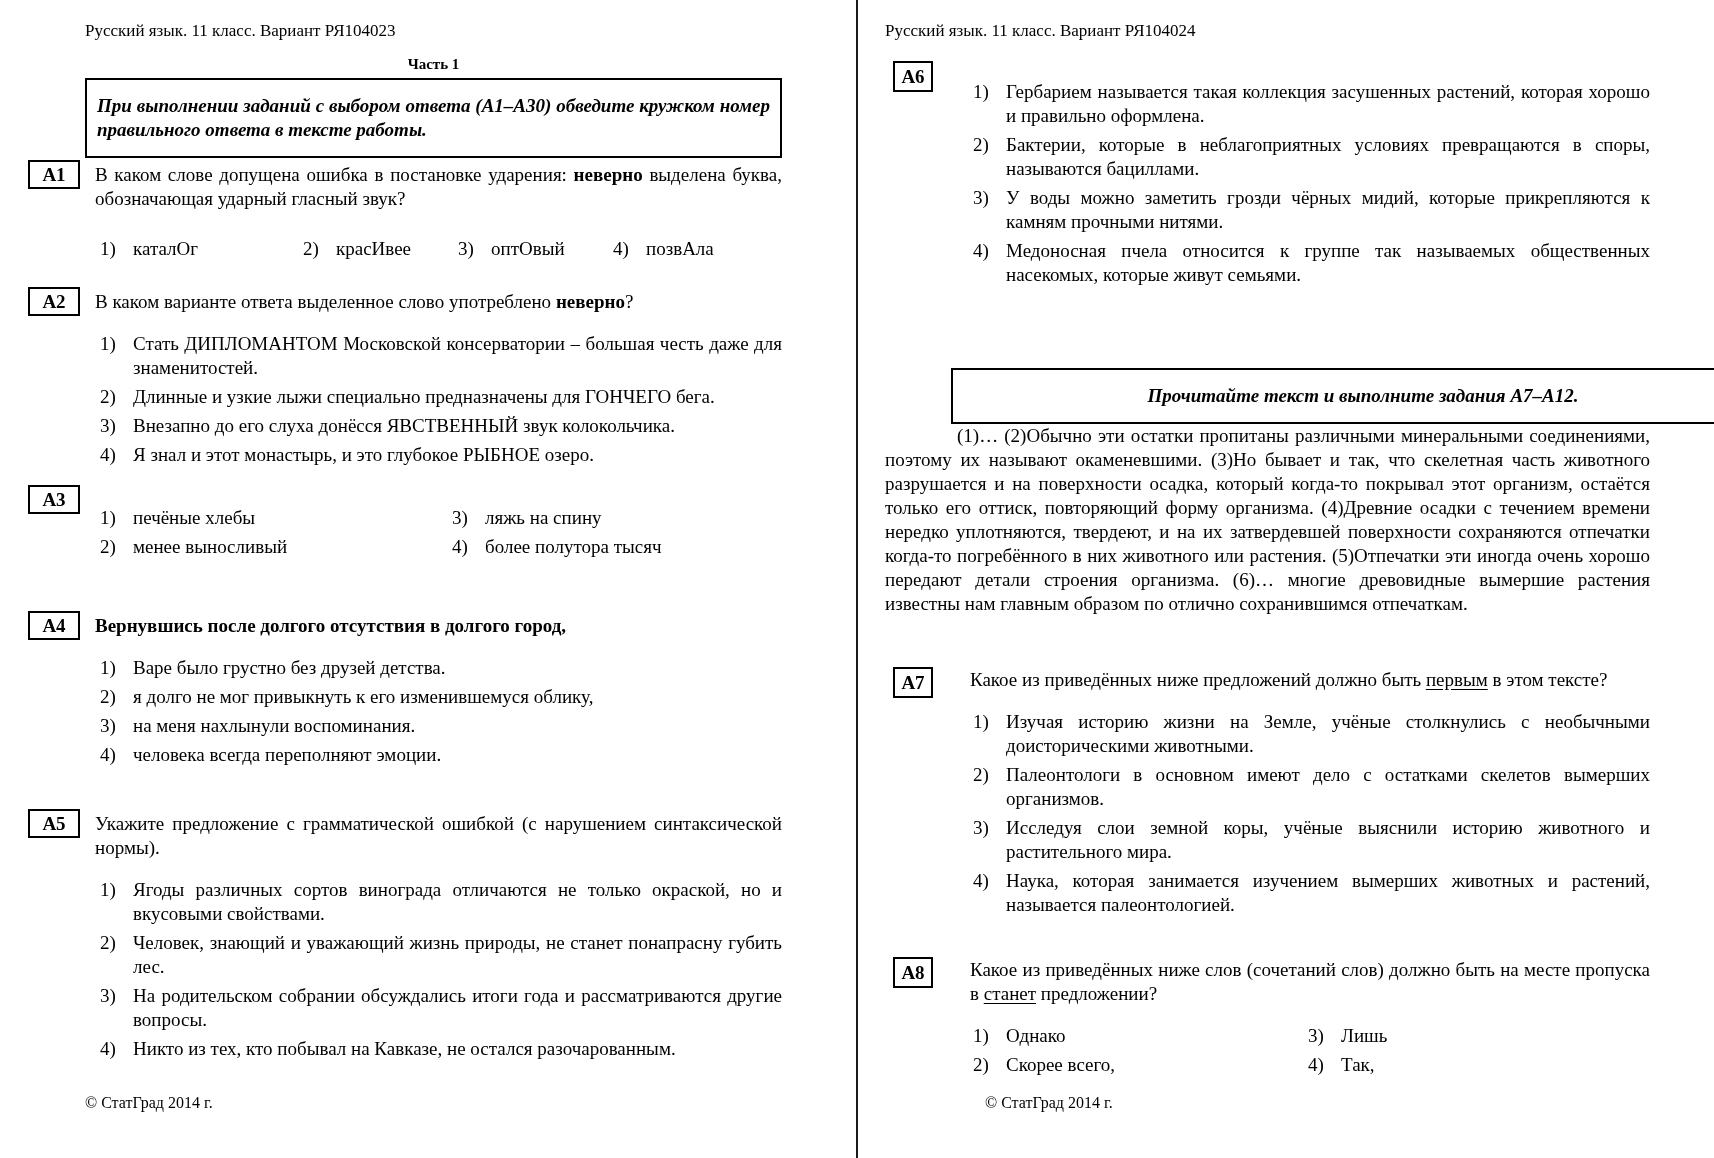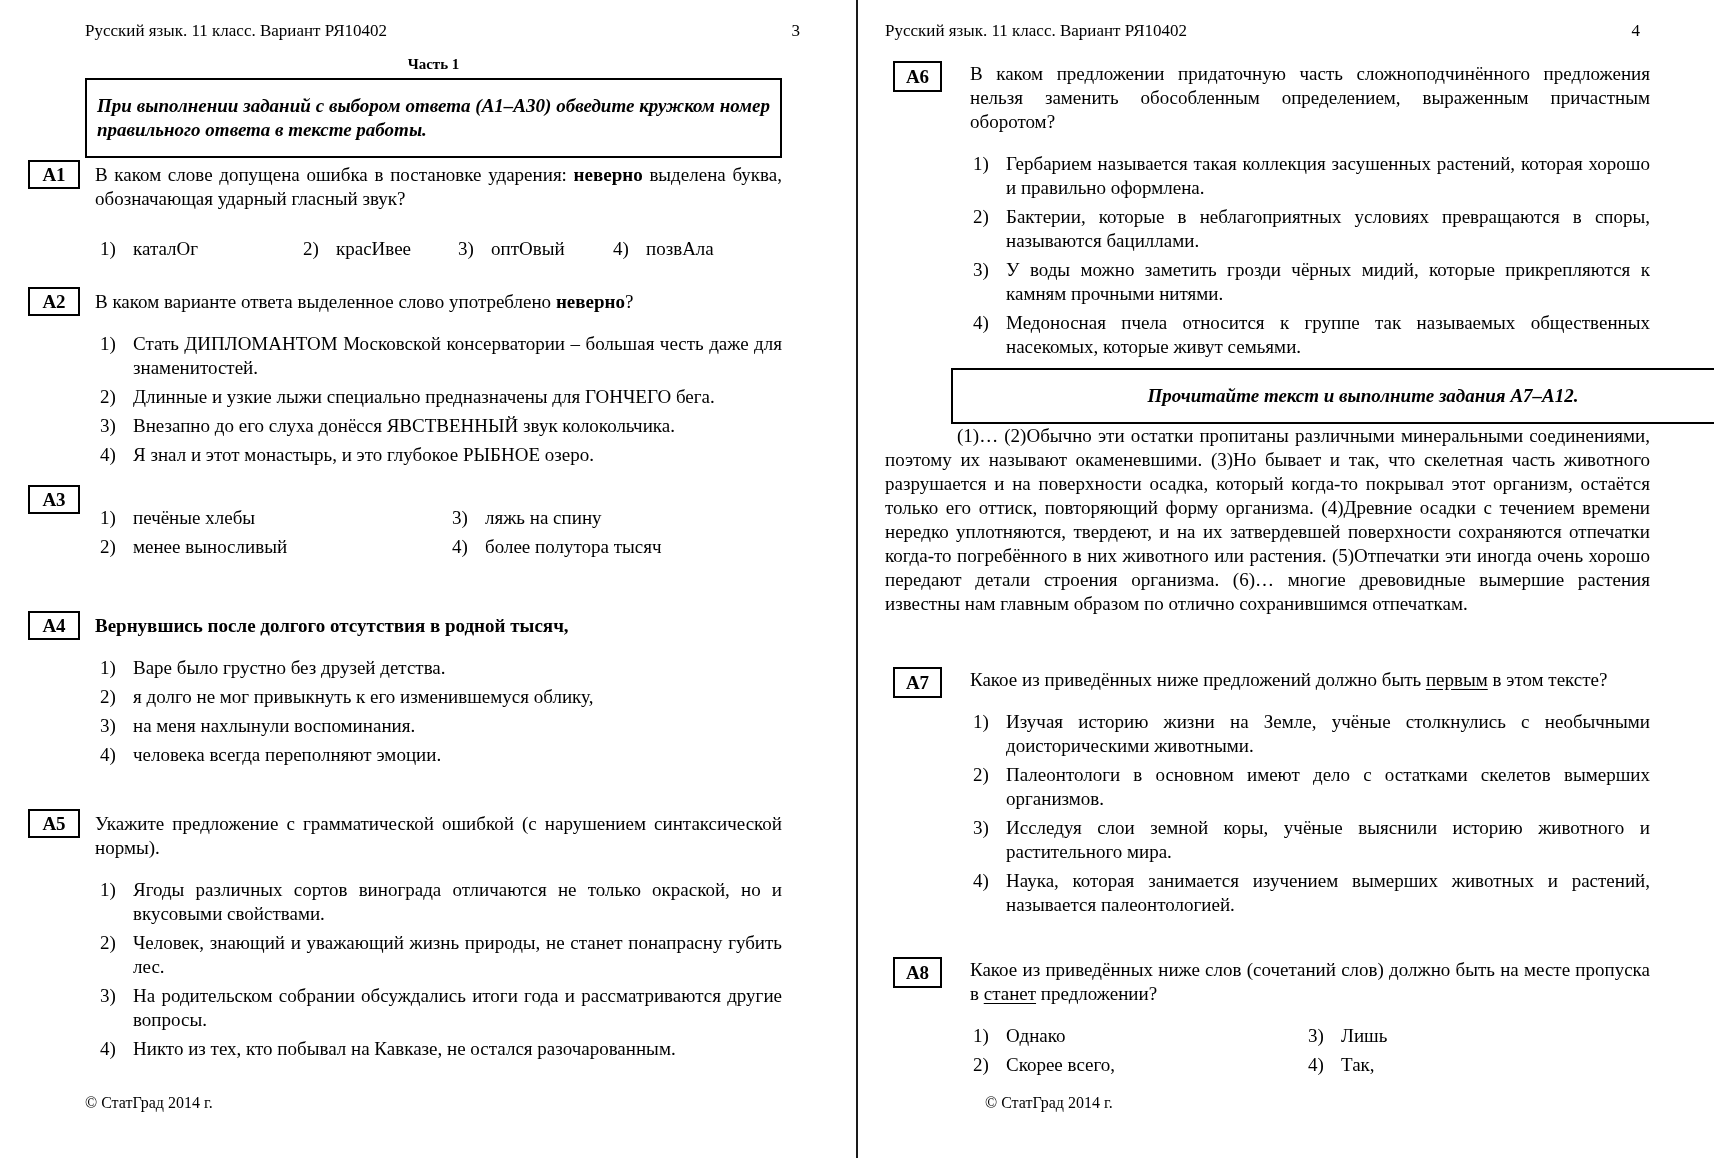--- a/index.html
+++ b/index.html
@@ -5,30 +5,30 @@
   html,body{margin:0;padding:0;background:#e8e8e8;}
   .sheet{
     position:relative;width:1714px;height:1158px;background:#ffffff;
     font-family:"Liberation Serif", serif;color:#000;font-size:19px;line-height:24px;
     overflow:hidden;
   }
   .abs{position:absolute;}
   p{margin:0;}
   .page{position:absolute;inset:0;}
   .divider{position:absolute;left:856px;top:0;width:2px;height:1158px;background:#1a1a1a;}
-  .hdr{display:flex;justify-content:space-between;font-size:17px;line-height:22px;}
+  .hdr{display:flex;font-size:17px;line-height:22px;}
   .part-title{text-align:center;font-weight:bold;font-size:15px;}
   .ibox{box-sizing:border-box;border:2px solid #000;font-weight:bold;font-style:italic;
         padding:14px 10px;text-align:justify;}
   .ibox.centered{text-align:center;}
   .q{}
   .qlabel{position:absolute;box-sizing:border-box;border:2px solid #000;font-weight:bold;
           text-align:center;font-size:19px;}
   .qlabel.lp{left:-67px;top:-3px;width:52px;height:29px;line-height:25px;}
-  .qlabel.rp{left:-77px;top:-1px;width:49px;height:31px;line-height:27px;}
+  .qlabel.rp{left:-77px;top:-1px;width:40px;height:31px;line-height:27px;}
   .qtext{text-align:justify;}
   .qbold{font-weight:bold;}
   .opts{margin-top:18px;padding-left:5px;}
   .opt{display:flex;margin-bottom:5px;}
   .onum{width:33px;flex-shrink:0;}
   .otext{flex:1;text-align:justify;}
   .opt-inline{display:flex;}
   .opt-inline .onum{width:33px;}
   .opts-row{display:grid;grid-template-columns:203px 155px 155px 1fr;margin-top:26px;padding-left:5px;}
   .opts-2col{display:grid;grid-template-columns:352px 1fr;row-gap:5px;margin-top:18px;padding-left:5px;}
@@ -116,21 +116,21 @@
           </div>
         <div class="opt-inline">
             <span class="onum">4)</span>
             <span>более полутора тысяч</span>
           </div>
       </div>
     </section>
 
     <section class="q abs" style="left:95px;top:614px;width:687px;">
       <div class="qlabel lp">А4</div>
-      <p class="qbold">Вернувшись после долгого отсутствия в родной тысяч,</p>
+      <p class="qbold">Вернувшись после долгого отсутствия в долгого город,</p>
       <div class="opts">
         <div class="opt">
             <span class="onum">1)</span>
             <span class="otext">Варе было грустно без друзей детства.</span>
           </div>
         <div class="opt">
             <span class="onum">2)</span>
             <span class="otext">я долго не мог привыкнуть к его изменившемуся облику,</span>
           </div>
         <div class="opt">
@@ -176,21 +176,20 @@
 
   <div class="page">
 
     <div class="hdr abs" style="left:885px;top:20px;width:755px;">
       <span>Русский язык. 11 класс. Вариант РЯ10402</span>
       <span>4</span>
     </div>
 
     <section class="q abs" style="left:970px;top:62px;width:680px;">
       <div class="qlabel rp">А6</div>
-      <p class="qtext">В каком предложении придаточную часть сложноподчинённого предложения нельзя заменить обособленным определением, выраженным причастным оборотом?</p>
       <div class="opts" style="padding-left:3px;">
         <div class="opt">
             <span class="onum">1)</span>
             <span class="otext">Гербарием называется такая коллекция засушенных растений, которая хорошо и правильно оформлена.</span>
           </div>
         <div class="opt">
             <span class="onum">2)</span>
             <span class="otext">Бактерии, которые в неблагоприятных условиях превращаются в споры, называются бациллами.</span>
           </div>
         <div class="opt">

